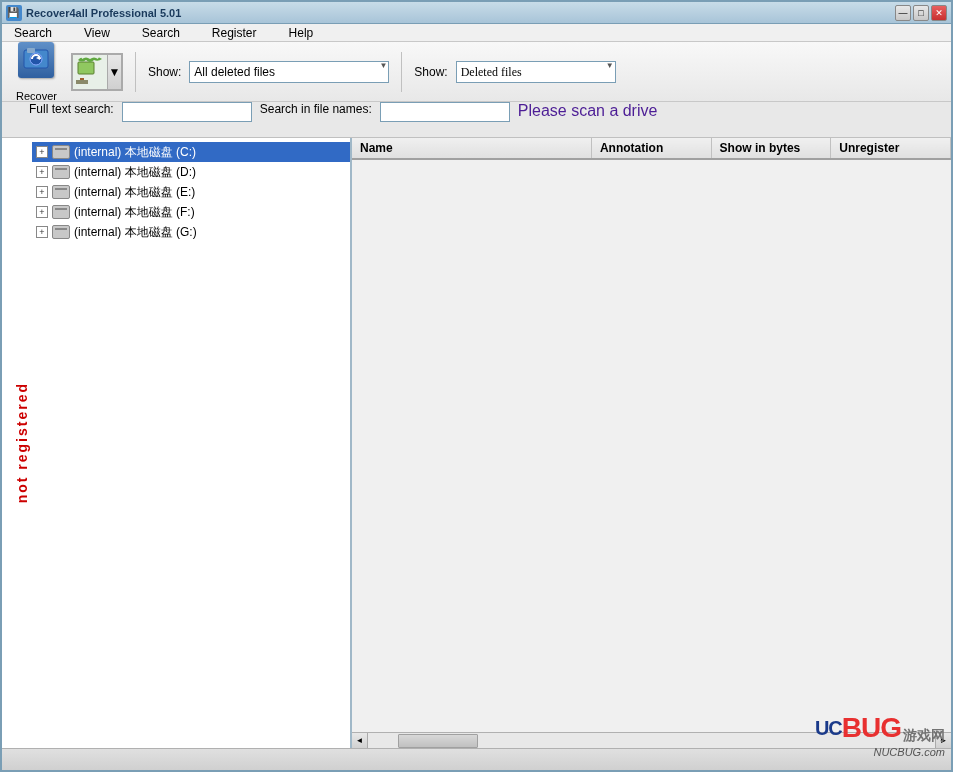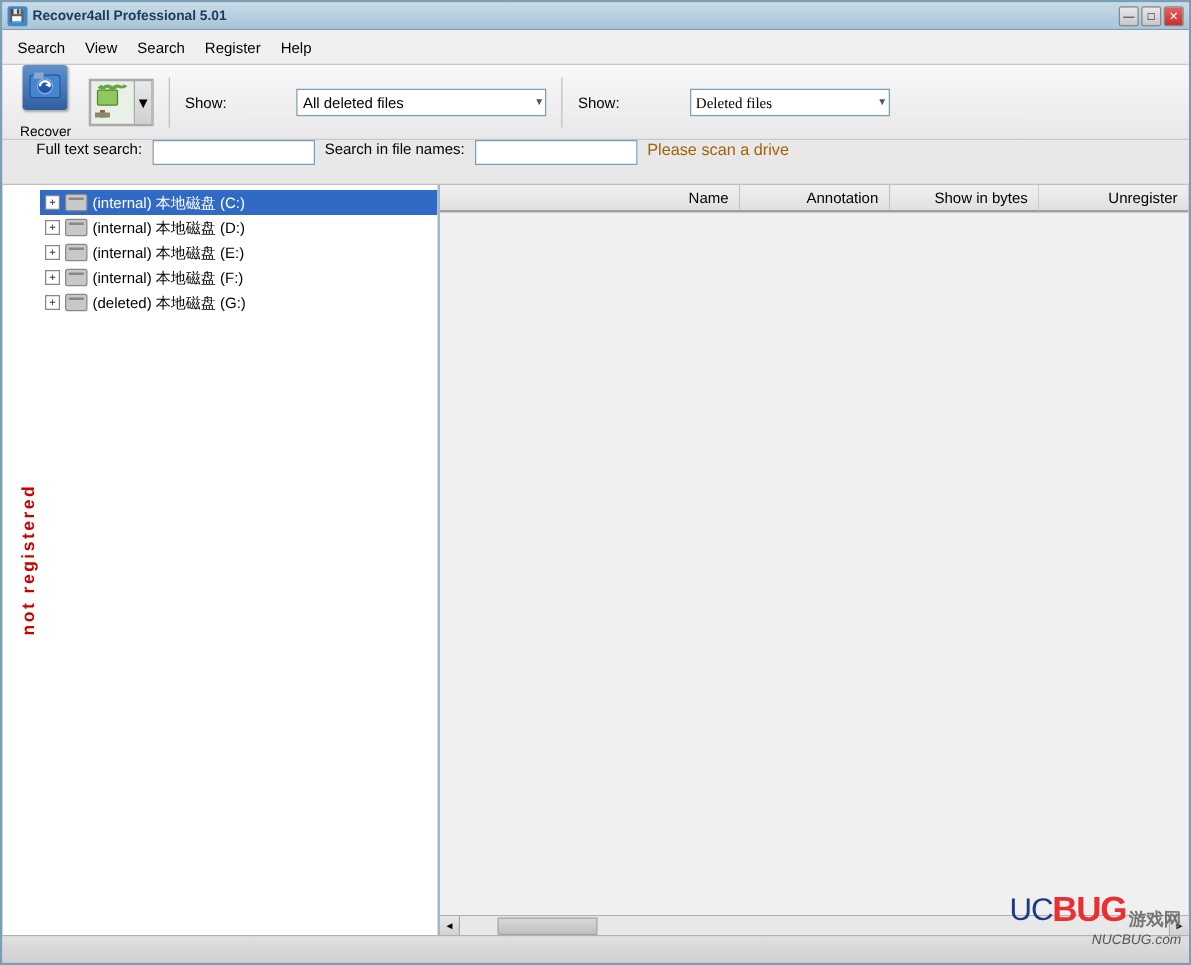--- a/index.html
+++ b/index.html
@@ -75,26 +75,26 @@
     }
 
     .title-btn.close {
       background: linear-gradient(to bottom, #e86060, #c83030);
       color: white;
     }
 
     
     .menu-bar {
       background: #f0f0f0;
-      height: 28px;
+      height: 18px;
       display: flex;
       align-items: center;
       padding: 0 4px;
       border-bottom: 1px solid #c8c8c8;
-      gap: 0;
+      gap: 16px;
     }
 
     .menu-item {
       padding: 2px 8px;
       cursor: pointer;
       font-size: 12px;
       color: #000;
       height: 22px;
       display: flex;
       align-items: center;
@@ -173,22 +173,20 @@
 
     .show-label {
       font-size: 12px;
       color: #000;
       white-space: nowrap;
     }
 
     .select-wrapper {
       position: relative;
       display: inline-flex;
-      align-items: center;
-      margin-left: 48px;
     }
 
     .select-wrapper select {
       height: 22px;
       border: 1px solid #7a9eb5;
       background: white;
       font-size: 12px;
       padding: 0 20px 0 4px;
       appearance: none;
       -webkit-appearance: none;
@@ -227,22 +225,22 @@
     .search-input {
       height: 20px;
       width: 130px;
       border: 1px solid #7a9eb5;
       background: white;
       padding: 0 4px;
       font-size: 12px;
     }
 
     .scan-text {
-      font-size: 13px;
-      color: #a16207;
+      font-size: 16px;
+      color: #4c1d95;
     }
 
     
     .main-content {
       display: flex;
       flex: 1;
       overflow: hidden;
       position: relative;
     }
 
@@ -316,23 +314,23 @@
     .file-table {
       width: 100%;
       border-collapse: collapse;
     }
 
     .file-table th {
       background: linear-gradient(to bottom, #f0f0f0, #e0e0e0);
       border-right: 1px solid #c0c0c0;
       border-bottom: 2px solid #a0a0a0;
       padding: 3px 8px;
-      text-align: right;
-      font-size: 12px;
-      font-weight: normal;
+      text-align: left;
+      font-size: 12px;
+      font-weight: bold;
       position: sticky;
       top: 0;
       cursor: pointer;
       white-space: nowrap;
     }
 
     
     .status-bar {
       height: 22px;
       background: linear-gradient(to bottom, #e0e0e0, #d0d0d0);
@@ -386,22 +384,22 @@
       position: absolute;
       bottom: 30px;
       right: 4px;
       display: flex;
       align-items: center;
       gap: 0;
       pointer-events: none;
     }
 
     .ucbug-uc {
-      font-size: 25px;
-      font-weight: 400;
+      font-size: 20px;
+      font-weight: 700;
       color: #1a3a8a;
       letter-spacing: -1px;
     }
 
     .ucbug-bug {
       font-size: 28px;
       font-weight: 900;
       color: #e83030;
       letter-spacing: -1px;
     }
@@ -545,21 +543,21 @@
         <span style="display:inline-block;width:18px;height:14px;background:#c8c8c8;border:1px solid #888;border-radius:2px;margin-right:4px;position:relative;flex-shrink:0;">
           <span style="position:absolute;top:2px;left:2px;right:2px;height:2px;background:#888;"></span>
         </span>
         <span class="tree-item-label">(internal) 本地磁盘 (F:)</span>
       </div>
       <div class="tree-item">
         <div class="expand-btn">+</div>
         <span style="display:inline-block;width:18px;height:14px;background:#c8c8c8;border:1px solid #888;border-radius:2px;margin-right:4px;position:relative;flex-shrink:0;">
           <span style="position:absolute;top:2px;left:2px;right:2px;height:2px;background:#888;"></span>
         </span>
-        <span class="tree-item-label">(deleted) 本地磁盘 (G:)</span>
+        <span class="tree-item-label">(internal) 本地磁盘 (G:)</span>
       </div>
     </div>
 
     <div class="file-panel-wrapper">
       <div class="file-scroll-area">
         <table class="file-table">
           <thead>
             <tr>
               <th style="width:40%">Name</th>
               <th style="width:20%">Annotation</th>

